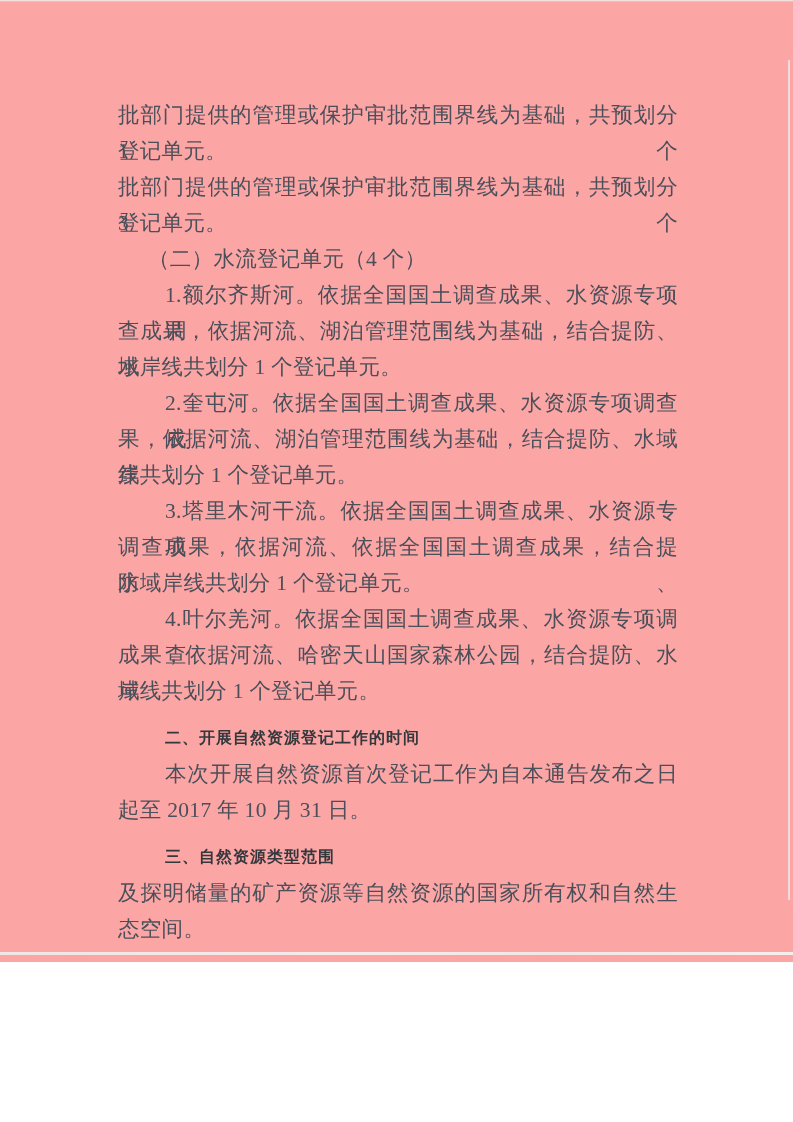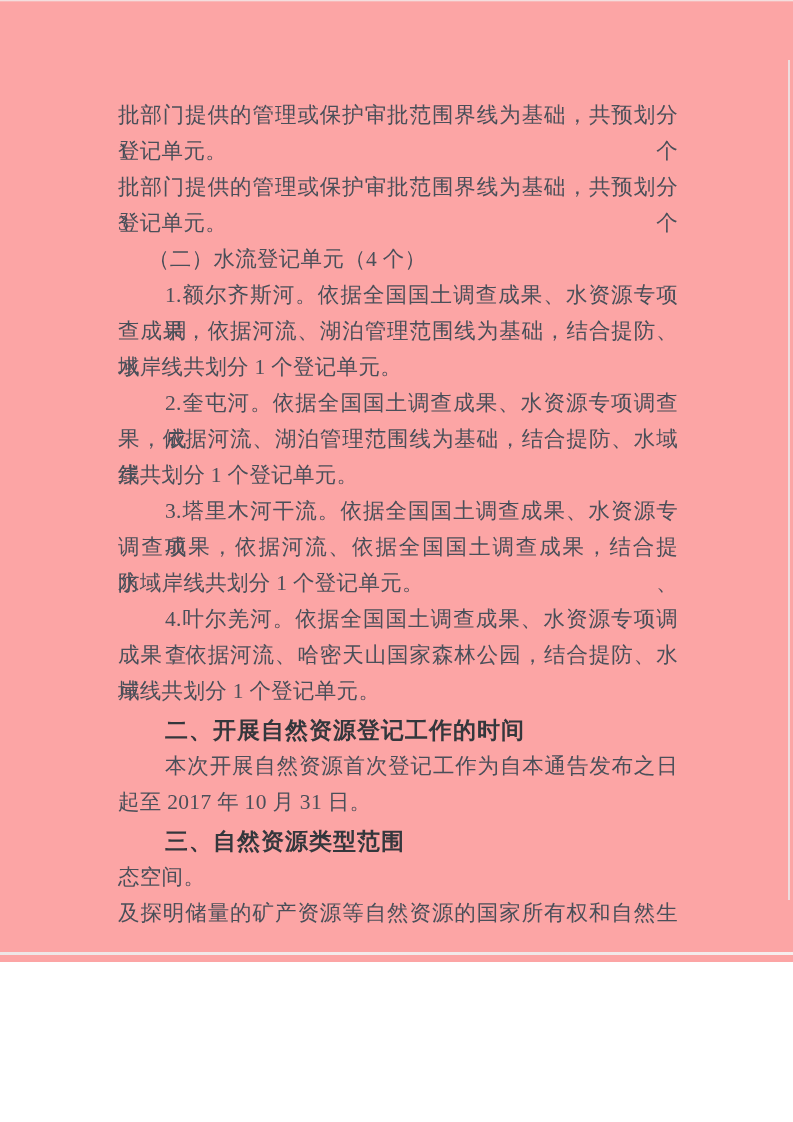--- a/index.html
+++ b/index.html
@@ -51,24 +51,24 @@
   }
   .line.justify {
     text-align: justify;
     text-align-last: justify;
   }
   .line.para   { padding-left: 47px; }
   .line.paren  { padding-left: 30px; }
   .line.heading {
     font-family: "Liberation Sans", sans-serif;
     font-weight: 700;
-    font-size: 23px;
+    font-size: 16px;
     color: #34373c;
     letter-spacing: 1px;
-    margin-top: 3px;
+    margin-top: 11px;
   }
 </style>
 </head>
 <body>
 
 <div class="page">
   <div class="scan-edge-top"></div>
   <div class="textblock">
       <div class="line justify">批部门提供的管理或保护审批范围界线为基础，共预划分 1 个</div>
       <div class="line">登记单元。</div>
@@ -84,18 +84,18 @@
       <div class="line justify para">3.塔里木河干流。依据全国国土调查成果、水资源专项</div>
       <div class="line justify">调查成果，依据河流、依据全国国土调查成果，结合提防、</div>
       <div class="line">水域岸线共划分 1 个登记单元。</div>
       <div class="line justify para">4.叶尔羌河。依据全国国土调查成果、水资源专项调查</div>
       <div class="line justify">成果，依据河流、哈密天山国家森林公园，结合提防、水域</div>
       <div class="line">岸线共划分 1 个登记单元。</div>
       <div class="line heading para">二、开展自然资源登记工作的时间</div>
       <div class="line justify para">本次开展自然资源首次登记工作为自本通告发布之日</div>
       <div class="line">起至 2017 年 10 月 31 日。</div>
       <div class="line heading para">三、自然资源类型范围</div>
+      <div class="line justify">及探明储量的矿产资源等自然资源的国家所有权和自然生</div>
       <div class="line">态空间。</div>
-      <div class="line justify">及探明储量的矿产资源等自然资源的国家所有权和自然生</div>
     </div>
   <div class="scan-edge-right"></div>
   <div class="scan-edge-bottom"></div>
 </div>
 
 </body></html>

